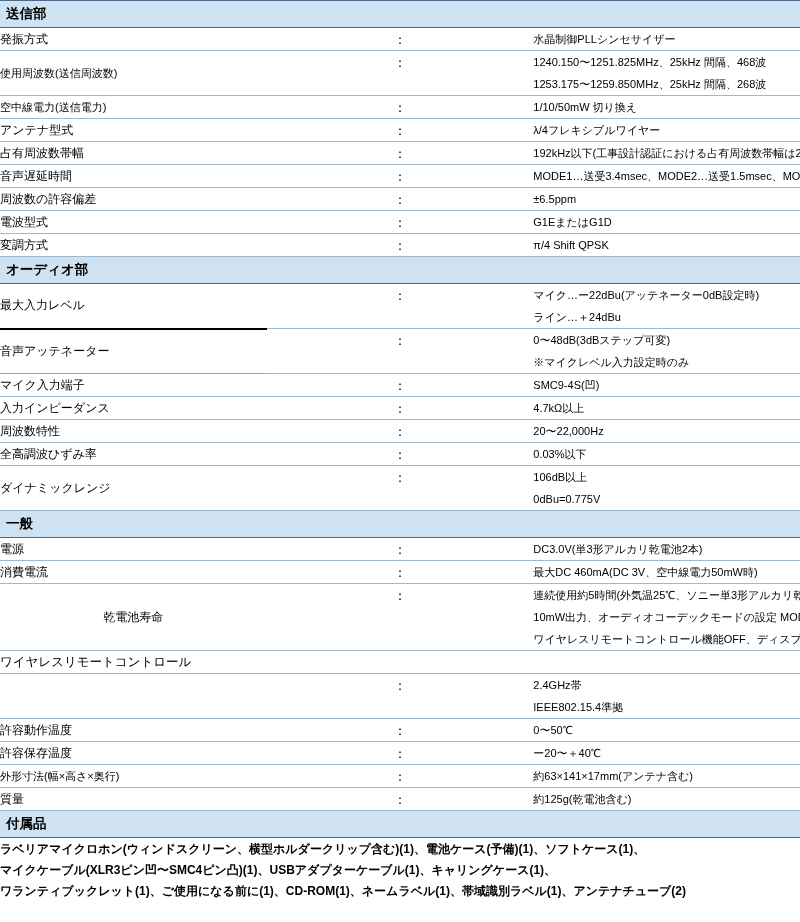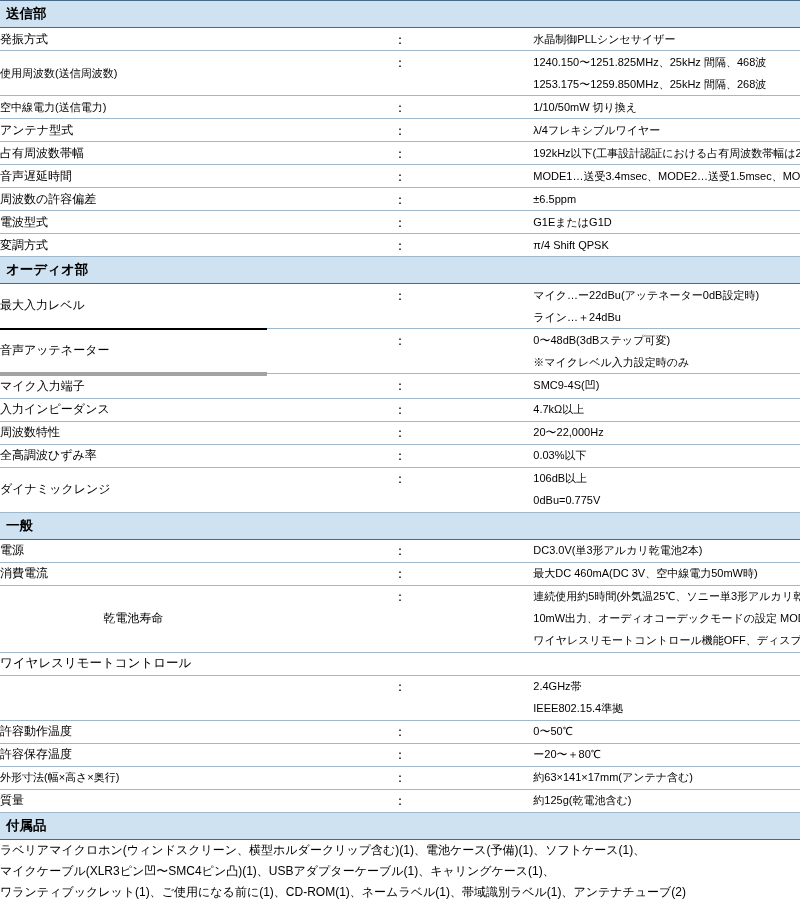--- a/index.html
+++ b/index.html
@@ -82,20 +82,21 @@
     line-height: 17px;
     white-space: nowrap;
   }
   td.acc {
     padding: 2px 4px 2px 14px;
     font-size: 12px;
     height: 21px;
     line-height: 16px;
     border-bottom: none;
     white-space: nowrap;
+    font-weight: bold;
   }
 </style>
 </head>
 <body>
 
 <div class="sheet">
 <table class="spec">
 
   <tbody>
         <tr class="section">
@@ -168,21 +169,21 @@
     <td class="label" rowspan="2" style="border-bottom:2px solid #000000;">最大入力レベル</td>
     <td class="colon">：</td>
     <td class="value">マイク…ー22dBu(アッテネーター0dB設定時)</td>
   </tr>
   <tr>
     <td class="colon"></td>
     <td class="value">ライン…＋24dBu</td>
   </tr>
 
   <tr class="nb">
-    <td class="label" rowspan="2" style="border-bottom:4px solid #a3a3a3;">音声アッテネーター</td>
+    <td class="label" rowspan="2" style="border-bottom:1px solid #a3a3a3;">音声アッテネーター</td>
     <td class="colon">：</td>
     <td class="value">0〜48dB(3dBステップ可変)</td>
   </tr>
   <tr>
     <td class="colon"></td>
     <td class="value">※マイクレベル入力設定時のみ</td>
   </tr>
 
   <tr>
     <td class="label">マイク入力端子</td>
@@ -264,21 +265,21 @@
 
   <tr>
     <td class="label">許容動作温度</td>
     <td class="colon">：</td>
     <td class="value">0〜50℃</td>
   </tr>
 
   <tr>
     <td class="label">許容保存温度</td>
     <td class="colon">：</td>
-    <td class="value">ー20〜＋80℃</td>
+    <td class="value">ー20〜＋40℃</td>
   </tr>
 
   <tr>
     <td class="label small" style="width:176px;">外形寸法(幅×高さ×奥行)</td>
     <td class="colon">：</td>
     <td class="value">約63×141×17mm(アンテナ含む)</td>
   </tr>
 
   <tr>
     <td class="label">質量</td>

